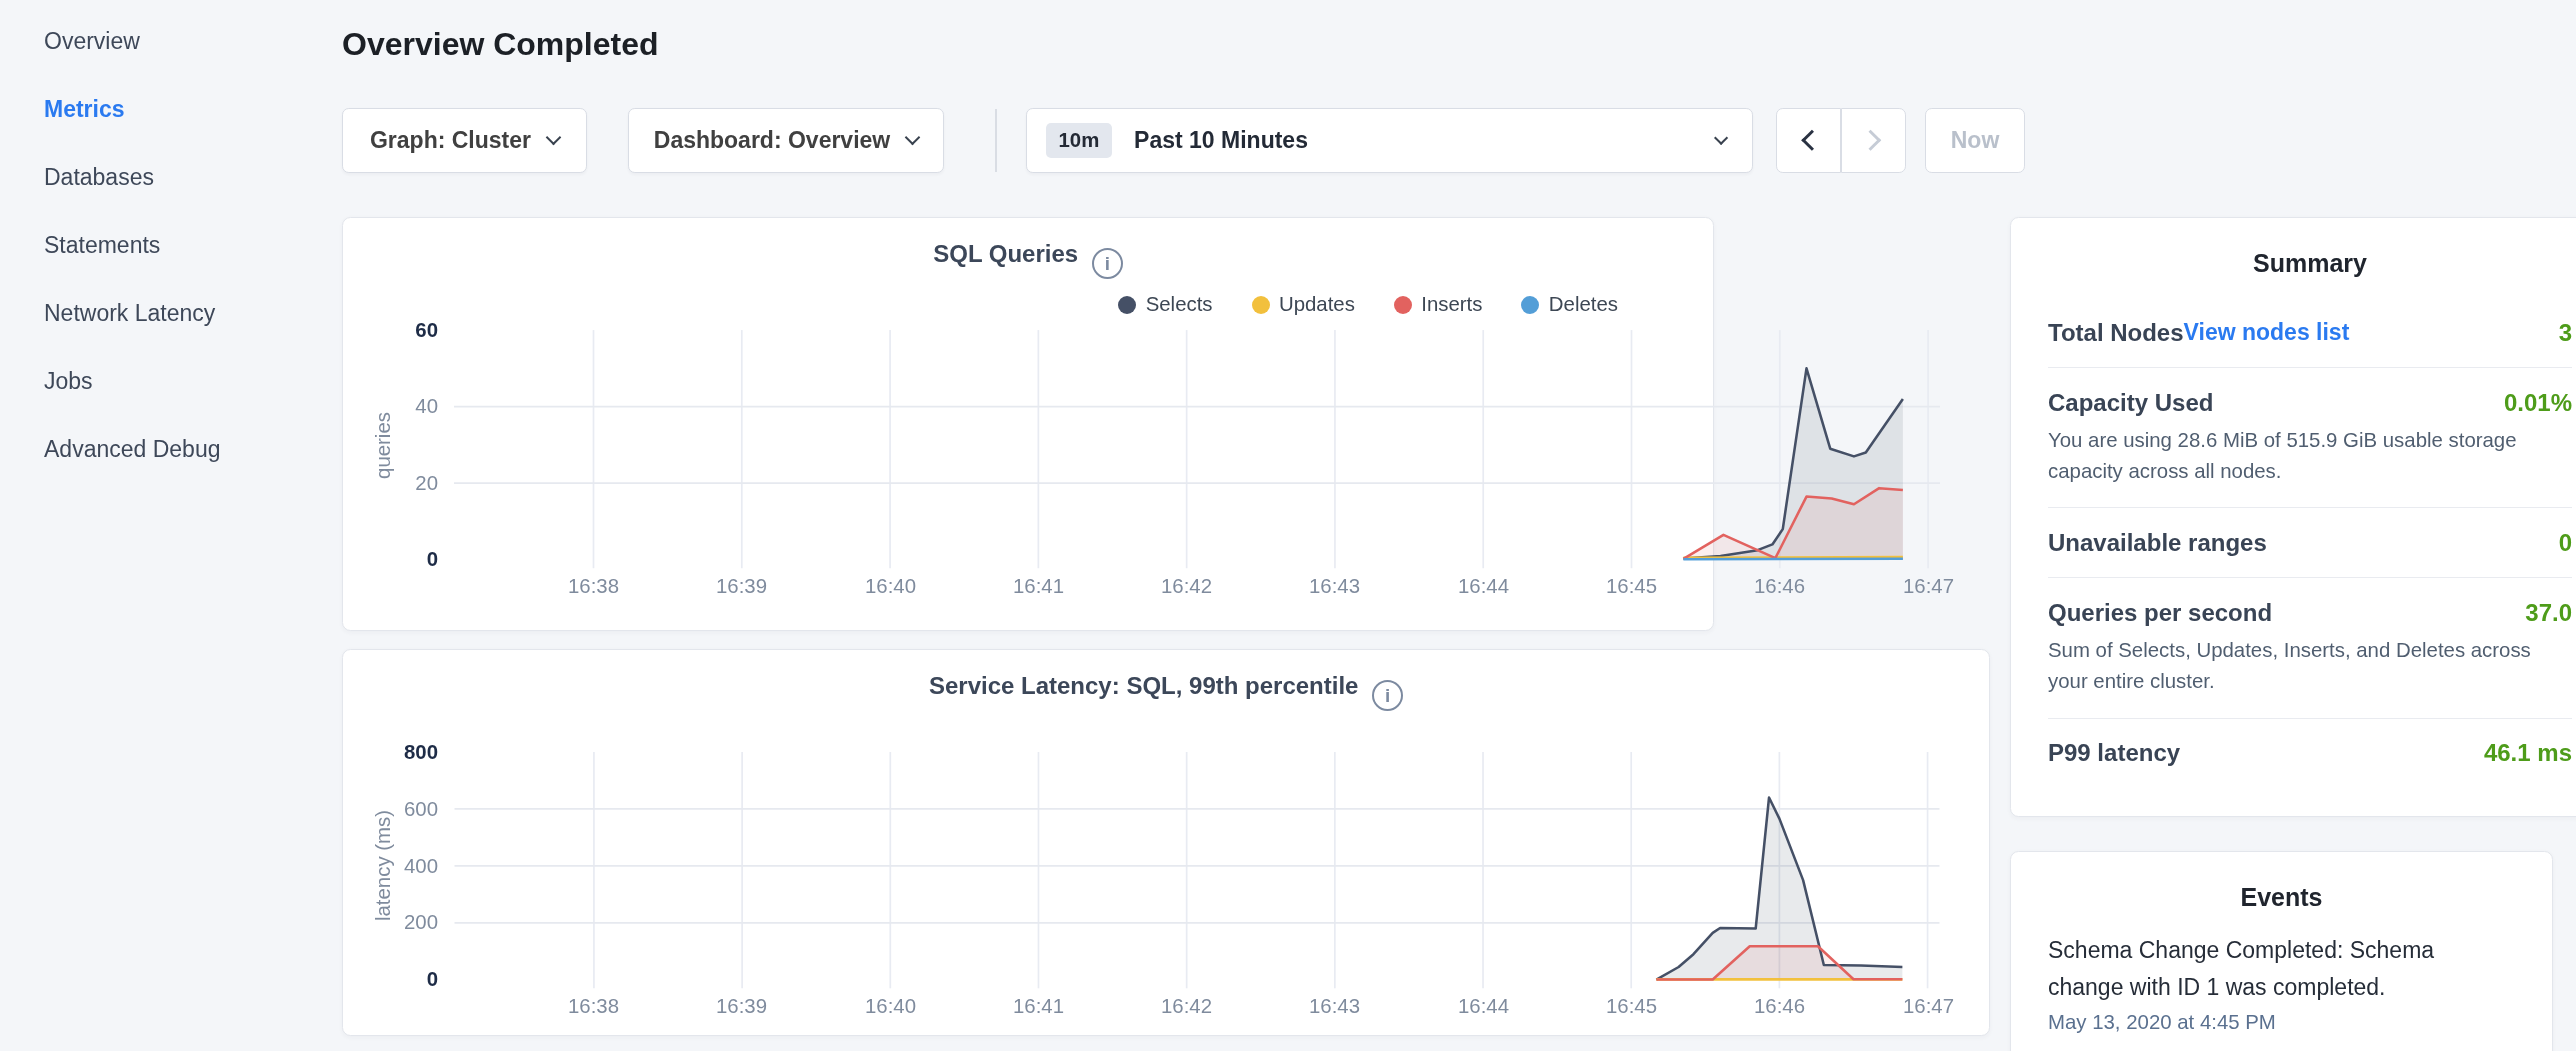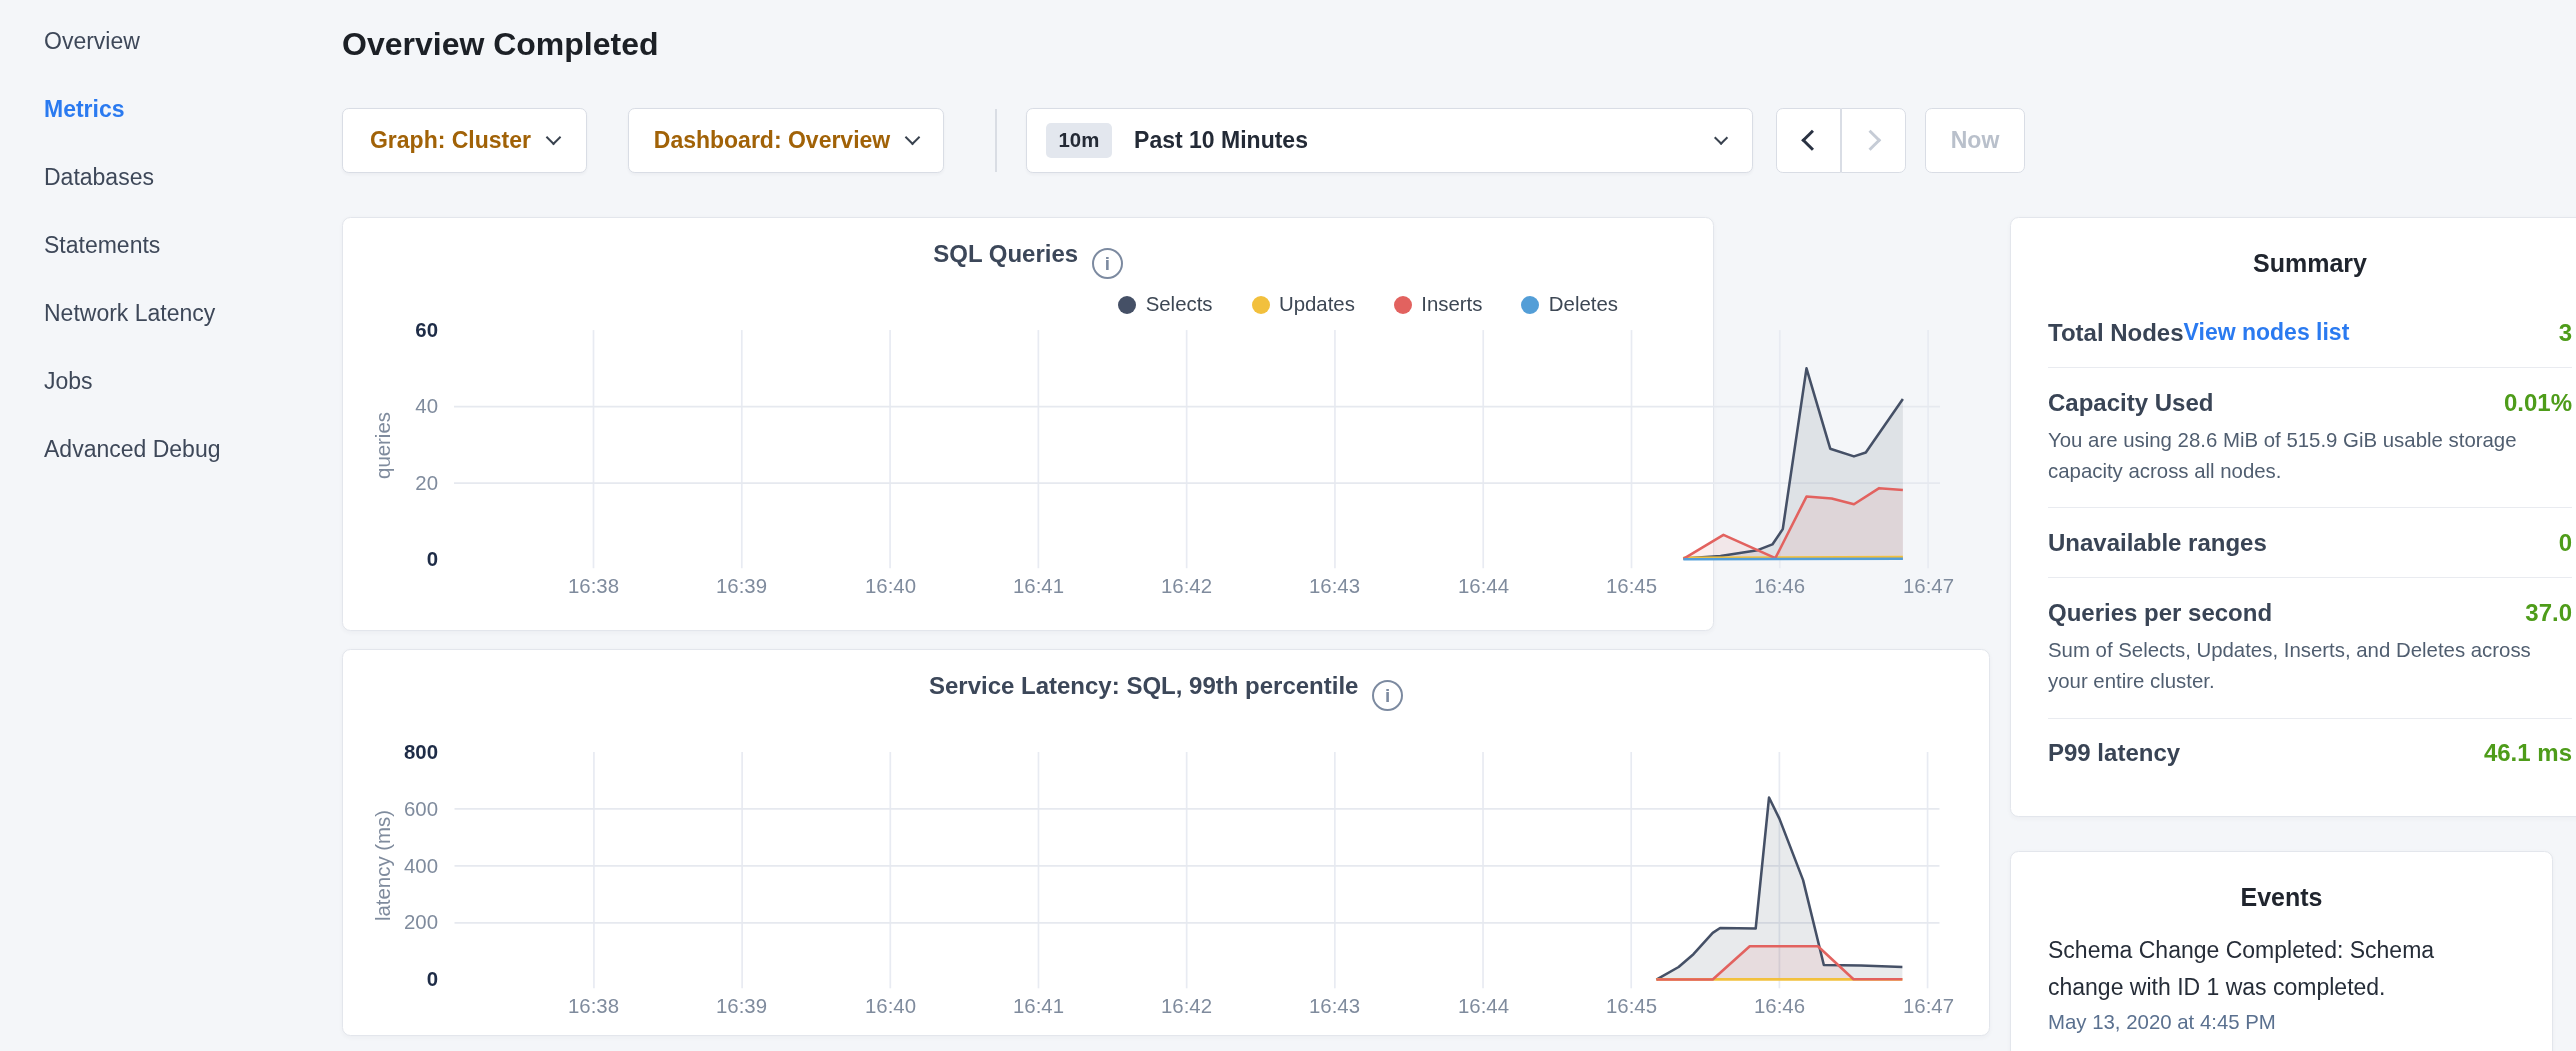--- a/index.html
+++ b/index.html
@@ -9,21 +9,21 @@
 
   
   .sidebar { position:absolute; left:0; top:0; width:315px; padding-top:6.8px;margin-left:20px; }
   .nav-item { height:68px; line-height:68px; padding-left:24px; font-size:23px; color:#3e4859; cursor:pointer; }
   .nav-item.active { color:#2a7af0; font-weight:700; }
 
   
   .page-title { position:absolute; left:342px; top:25.5px; font-size:32px; font-weight:700; color:#1c2026; }
   .dropdown { position:absolute; top:108px; height:65px; background:#fff; border:1.7px solid #d9dde5;
               border-radius:6.8px; display:flex; align-items:center; justify-content:center;
-              font-size:23px; font-weight:700; color:#a16207; cursor:pointer; box-shadow:0 1.7px 2.6px rgba(40,50,70,.04); }
+              font-size:23px; font-weight:700; color:#404040; cursor:pointer; box-shadow:0 1.7px 2.6px rgba(40,50,70,.04); }
   .dd-graph { left:342px; width:245px; }
   .dd-dash  { left:628px; width:316px; }
   .chev { display:inline-block; border-style:solid; border-color:#39424f; border-width:0 2.6px 2.6px 0; }
   .chev-down { width:11px; height:11px; transform:rotate(45deg); margin-left:17px; margin-top:-6.8px; }
   .v-divider { position:absolute; left:995px; top:109px; width:1.7px; height:63px; background:#d9dde4; }
 
   .time-box { position:absolute; left:1026px; top:108px; width:727px; height:65px; background:#fff;
               border:1.7px solid #d9dde5; border-radius:6.8px; display:flex; align-items:center;
               padding:0 25.5px 0 18.7px; cursor:pointer; box-shadow:0 1.7px 2.6px rgba(40,50,70,.04); }
   .time-badge { background:#e3e7ee; border-radius:5.1px; padding:6px 12.8px; font-size:20.4px; font-weight:700; color:#242a35; }

